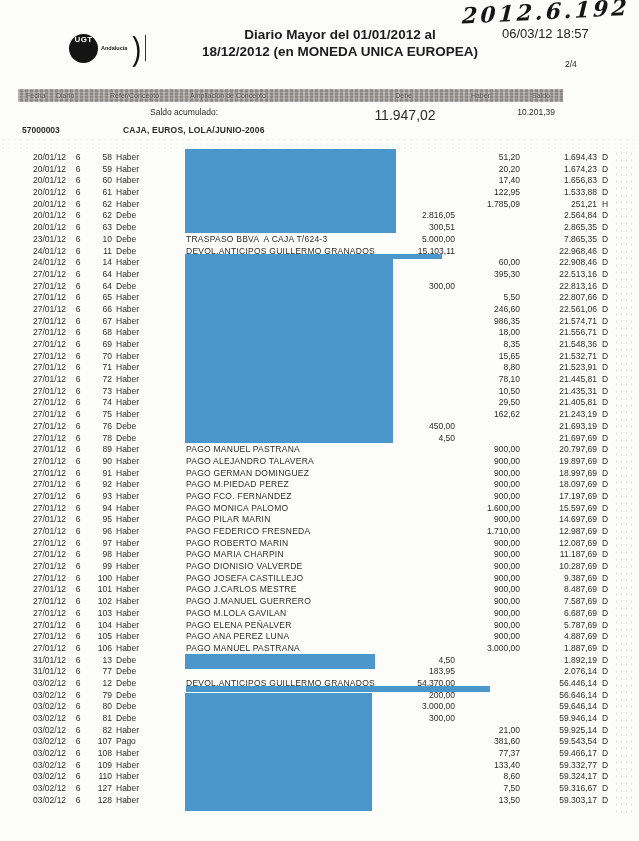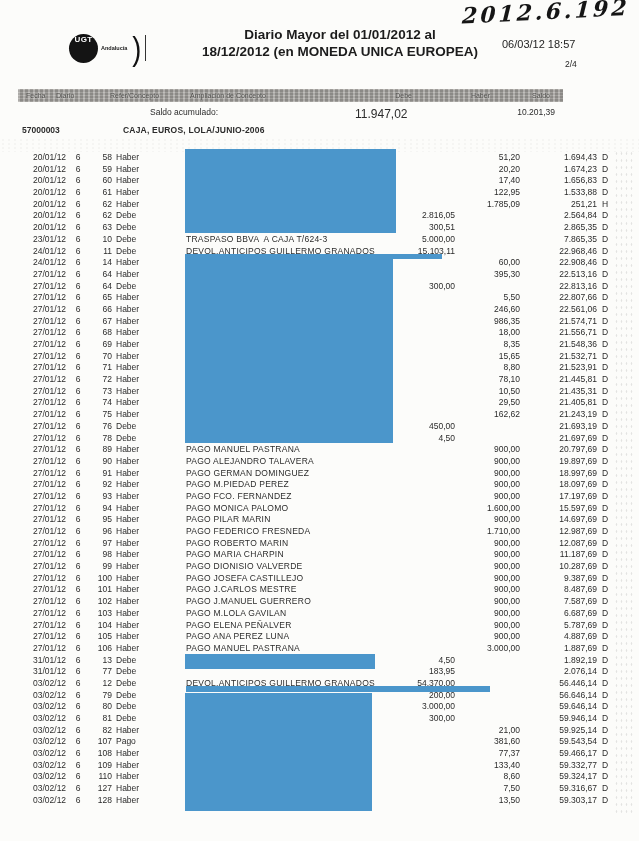--- a/index.html
+++ b/index.html
@@ -22,42 +22,42 @@
   .title{
     position:absolute;left:170px;top:26px;width:340px;text-align:center;
     font-weight:bold;font-size:13.5px;line-height:17px;color:#1c1c1c;
   }
   .handwritten{
     position:absolute;left:462px;top:-2px;width:175px;
     font-family:"DejaVu Serif",serif;font-style:italic;font-weight:bold;
     font-size:22px;letter-spacing:3px;color:#151515;
     transform:rotate(-3deg) skewX(-6deg);white-space:nowrap;
   }
-  .datetime{position:absolute;left:502px;top:38px;font-size:11px;color:#242424;}
+  .datetime{position:absolute;left:502px;top:26px;font-size:13px;color:#242424;}
   .pagenum{position:absolute;left:565px;top:59px;font-size:8.5px;color:#242424;}
   
   .colbar{
     position:absolute;left:18px;top:89px;width:545px;height:13px;
     background:#a8a6a2;
     background-image:
       repeating-linear-gradient(90deg,rgba(255,255,255,.18) 0 2px,rgba(0,0,0,.10) 2px 5px),
       repeating-linear-gradient(0deg,rgba(255,255,255,.12) 0 1px,rgba(0,0,0,.08) 1px 3px);
     font-size:7px;color:#4c4b48;text-shadow:0 0 2px rgba(255,255,255,.9);
   }
   .colbar span{position:absolute;top:3px;white-space:nowrap;}
   .h-fecha{left:8px;}
   .h-diario{left:38px;}
   .h-refer{left:92px;}
   .h-ampl{left:172px;}
   .h-debe{left:354px;width:40px;text-align:right;}
   .h-haber{left:430px;width:42px;text-align:right;}
   .h-saldo{left:490px;width:42px;text-align:right;}
   
   .accum-label{position:absolute;left:150px;top:107px;width:152px;text-align:left;font-size:8.5px;}
-  .accum-debe{position:absolute;left:355px;top:107px;width:100px;text-align:left;font-size:12px;}
+  .accum-debe{position:absolute;left:355px;top:107px;width:100px;text-align:center;font-size:14px;}
   .accum-haber{position:absolute;left:420px;top:107px;width:100px;text-align:right;font-size:8.5px;padding-left:35px;}
   .acct-code{position:absolute;left:22px;top:125px;font-size:8.5px;font-weight:bold;}
   .acct-name{position:absolute;left:123px;top:125px;font-size:8.5px;font-weight:bold;letter-spacing:.2px;}
   
   .rows{position:absolute;left:0;top:152px;width:639px;z-index:1;}
   .row{position:relative;height:11.69px;}
   .row span{position:absolute;top:0;height:100%;line-height:11.7px;font-size:8.5px;white-space:pre;}
   .c-date{left:33px;width:40px;}
   .c-journal{left:72px;width:12px;text-align:center;}
   .c-refer{left:86px;width:26px;text-align:right;}

